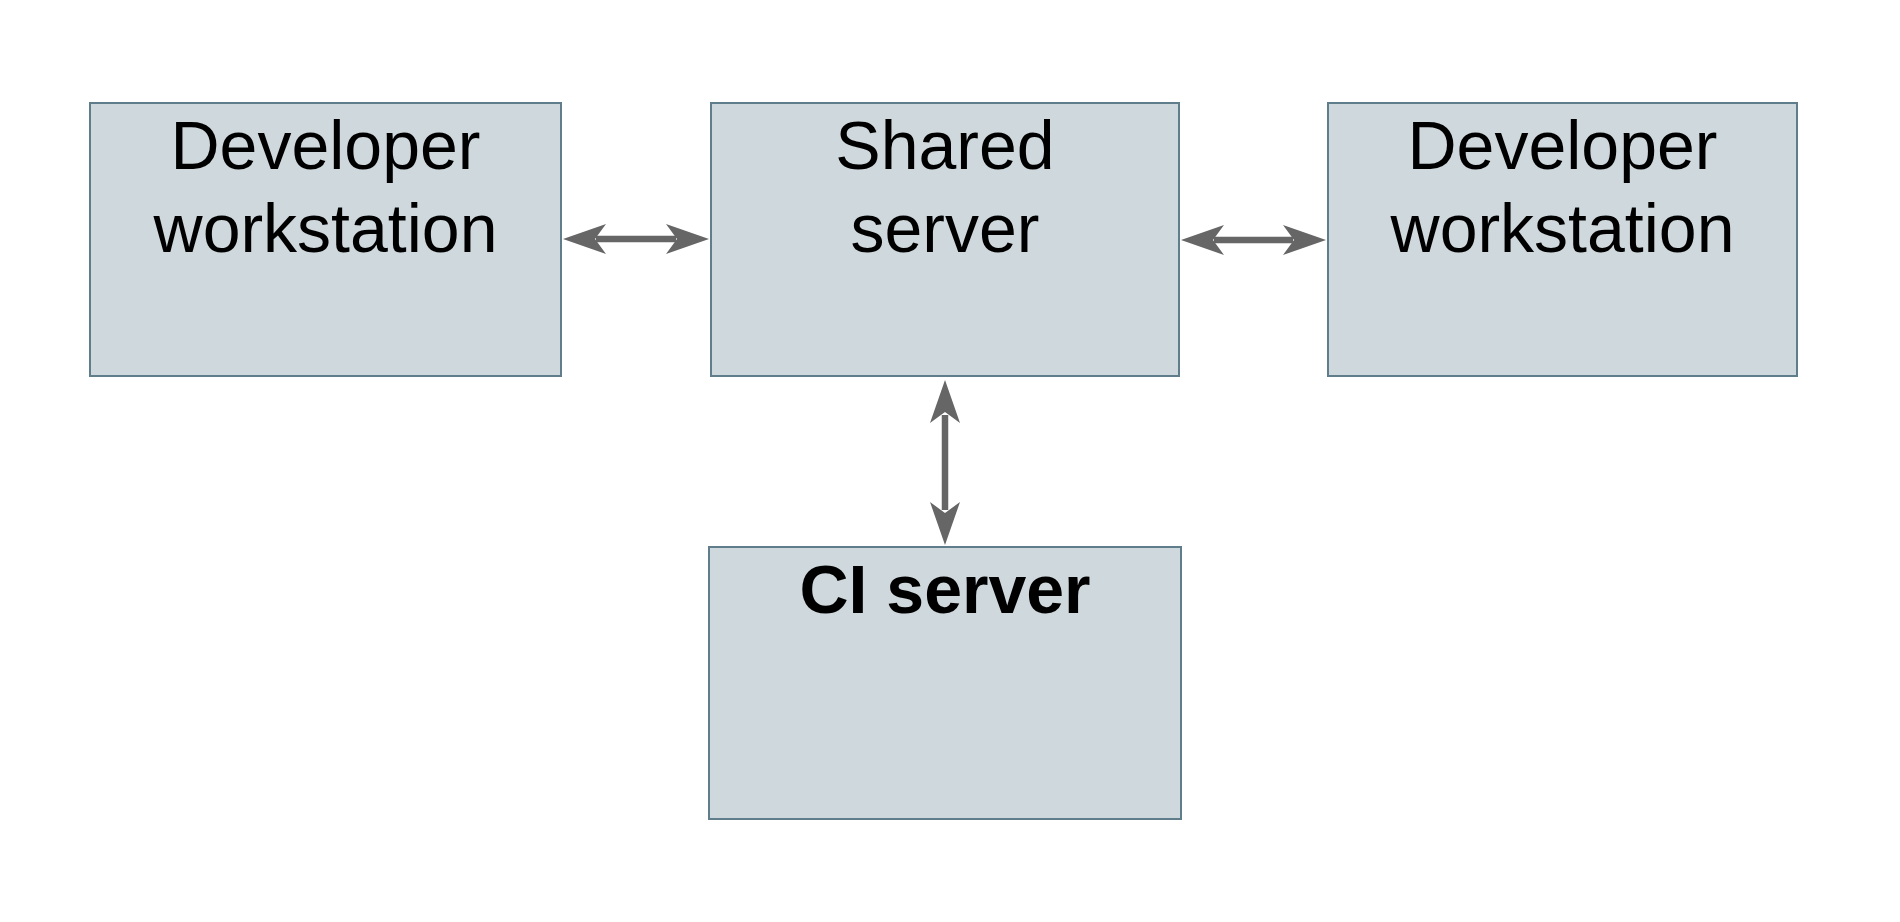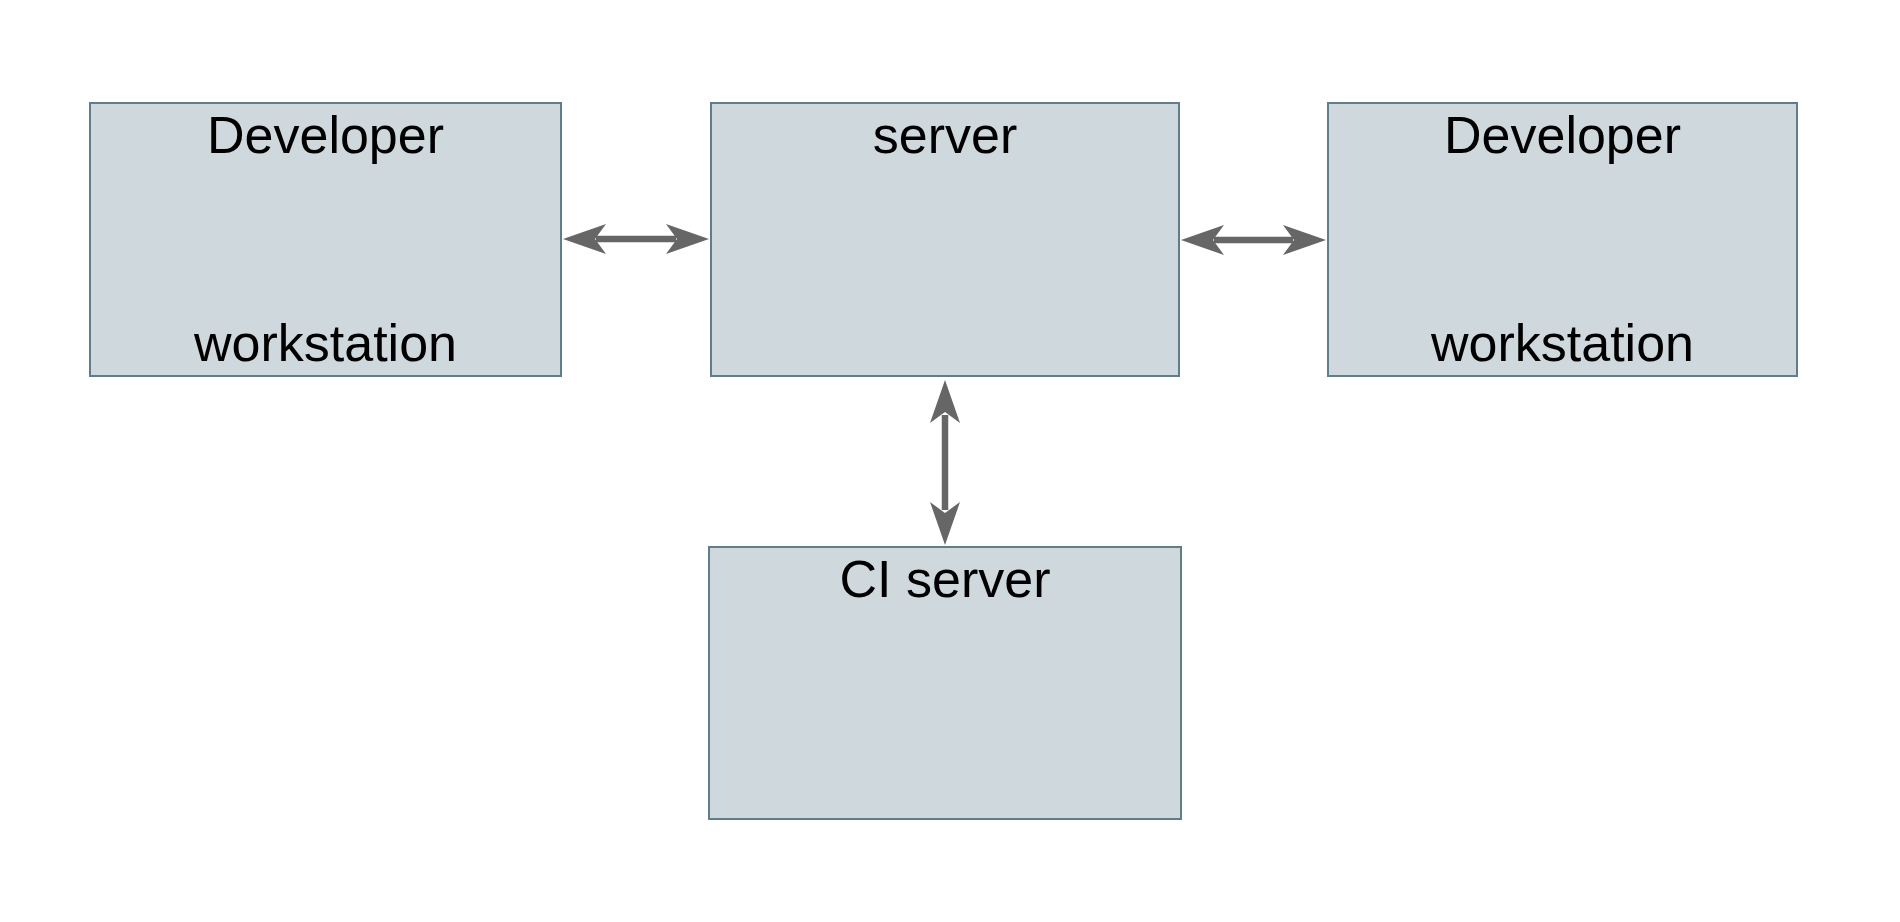--- a/index.html
+++ b/index.html
@@ -21,32 +21,32 @@
     background: var(--background);
     overflow: hidden;
   }
   .node {
     position: absolute;
     background: var(--box-fill);
     border: 2px solid var(--box-border);
     display: flex;
     flex-direction: column;
     align-items: center;
-    justify-content: space-between;
+    justify-content: flex-start;
     text-align: center;
     color: var(--text-color);
-    font-size: 52px;
+    font-size: 68px;
     line-height: 1.22;
     font-weight: 400;
     letter-spacing: 0px;
   }
   .node-dev-left   { left: 89px;   top: 102px; width: 473px; height: 275px; }
   .node-cache      { left: 710px;  top: 102px; width: 470px; height: 275px; }
   .node-dev-right  { left: 1327px; top: 102px; width: 471px; height: 275px; }
-  .node-ci         { left: 708px;  top: 546px; width: 474px; height: 274px; }
+  .node-ci         { left: 708px;  top: 546px; width: 474px; height: 274px; font-weight: bold; }
   .arrow {
     position: absolute;
     color: var(--arrow-color);
   }
   .arrow svg { display: block; }
   .arrow line { stroke: currentColor; stroke-width: 6.5; }
   .arrow polygon { fill: currentColor; }
   .arrow-left  { left: 562px;  top: 219px; }
   .arrow-right { left: 1180px; top: 220px; }
   .arrow-down  { left: 925px;  top: 379px; }
@@ -55,20 +55,21 @@
 <body>
 
 <div class="canvas">
 
   <div class="node node-dev-left">
     <span>Developer</span>
     <span>workstation</span>
   </div>
 
   <div class="node node-cache">
+    <span>Shared</span>
     <span>server</span>
   </div>
 
   <div class="node node-dev-right">
     <span>Developer</span>
     <span>workstation</span>
   </div>
 
   <div class="node node-ci">
     <span>CI server</span>

